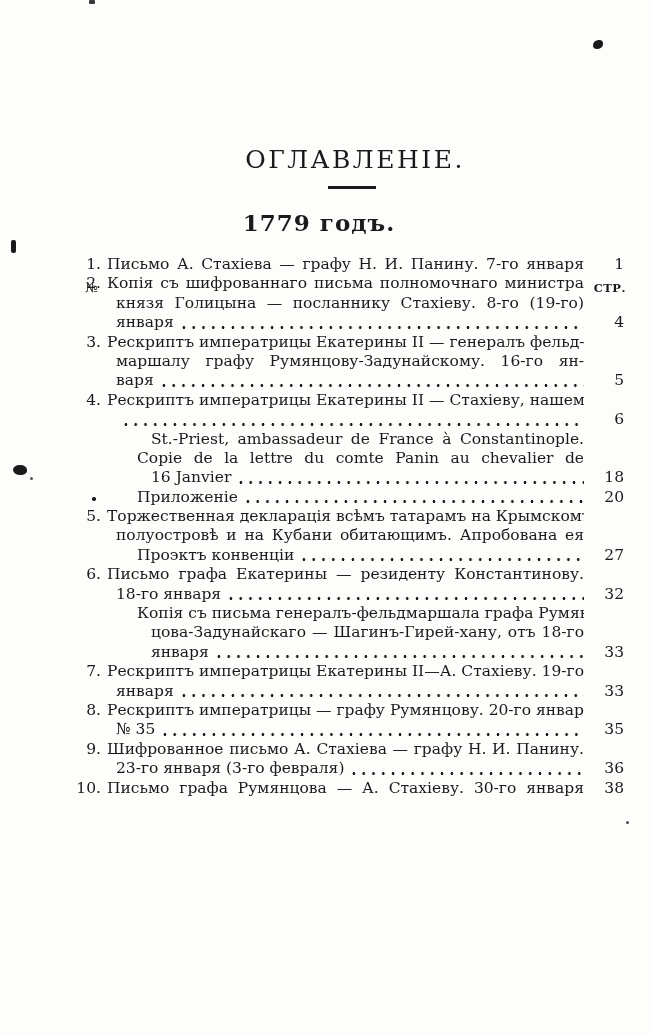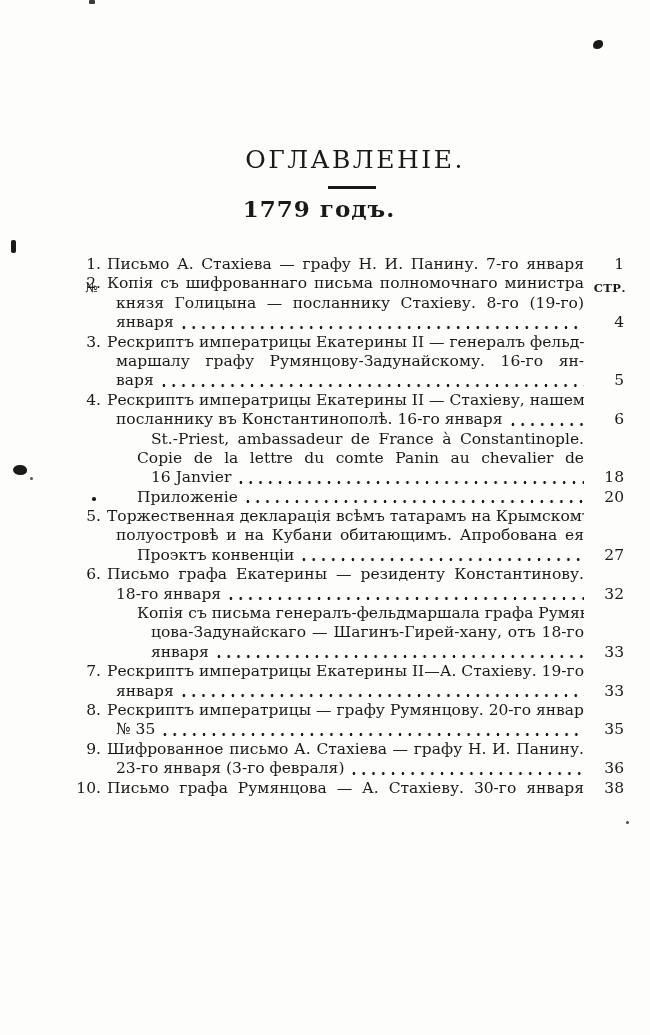--- a/index.html
+++ b/index.html
@@ -12,21 +12,21 @@
   }
   .title {
     position:absolute; top:145px; left:355px; transform:translateX(-50%);
     font-size:25px; letter-spacing:2.5px; white-space:nowrap;
   }
   .rule {
     position:absolute; top:186px; left:328px; width:48px; height:2.5px;
     background:var(--ink);
   }
   .year {
-    position:absolute; top:195px; left:319px; transform:translateX(-50%);
+    position:absolute; top:209px; left:319px; transform:translateX(-50%);
     font-size:23px; font-weight:bold; letter-spacing:1px; white-space:nowrap;
   }
   .toc-header {
     position:absolute; top:237px; left:85px; width:541px;
     display:flex; justify-content:space-between; align-items:baseline;
   }
   .col-num-label { font-size:13.5px; }
   .col-page-label { font-size:11.5px; font-weight:bold; letter-spacing:0.5px;margin-top:44px; }
   .toc-lines { position:absolute; top:255px; left:85px; width:541px; }
   .row {
@@ -124,21 +124,20 @@
     </div>
     <div class="row">
       <span class="ind lv0">
         <span class="num">4.</span>
       </span>
       <span class="txt fill">Рескриптъ императрицы Екатерины II — Стахіеву, нашему</span>
       <span class="page"></span>
     </div>
     <div class="row">
       <span class="ind lv1"></span>
-      <span class="txt">посланнику въ Константинополѣ. 16-го января</span>
       <span class="leader"></span>
       <span class="page">6</span>
     </div>
     <div class="row">
       <span class="ind lv3"></span>
       <span class="txt fill">St.-Priest, ambassadeur de France à Constantinople.</span>
       <span class="page"></span>
     </div>
     <div class="row">
       <span class="ind lv2"></span>

